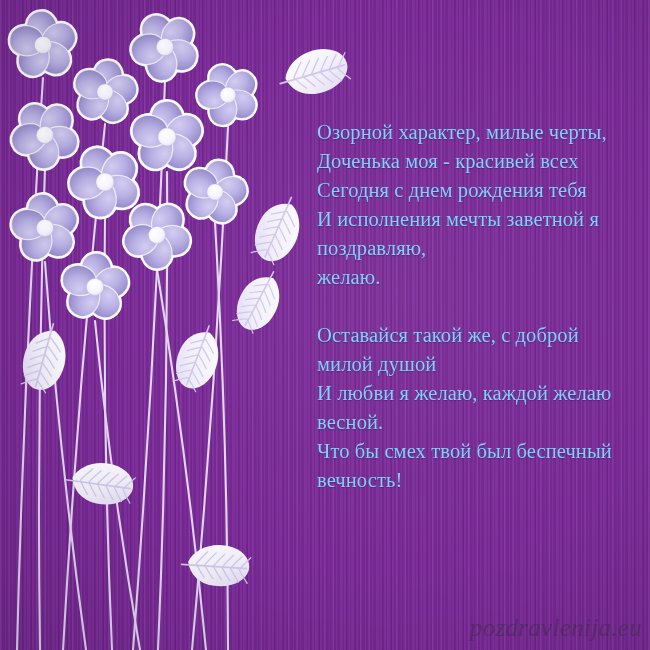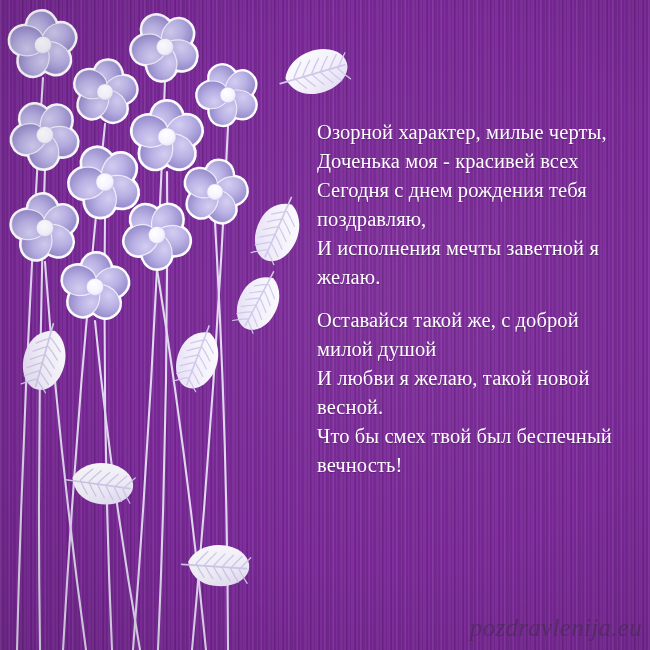--- a/index.html
+++ b/index.html
@@ -42,28 +42,28 @@
   }
   
   #art{position:absolute;inset:0;}
   #art svg{display:block;width:650px;height:650px;}
 
   
   #verse{
     position:absolute;
     left:317px; top:118px;
     width:318px;
-    color:#ffffff;
+    color:#7dd3fc;
     font-size:20.5px;
     line-height:29px;
     letter-spacing:0.1px;
     text-shadow:0 1px 1px rgba(40,0,60,0.30);
   }
   .stanza{margin:0 0 0 0;}
-  .stanza + .stanza{margin-top:14px;}
+  .stanza + .stanza{margin-top:29px;}
   .vline{display:block;white-space:pre-wrap;}
 
   
   #watermark{
     position:absolute;
     right:8px; bottom:8px;
     font-family:"Liberation Serif", serif;
     font-style:italic;
     font-size:25px;
     color:rgba(60,45,70,0.55);
@@ -392,28 +392,28 @@
     </svg>
   </div>
 
   <div id="vignette"></div>
 
   <div id="verse">
       <div class="stanza">
         <span class="vline">Озорной характер, милые черты,</span>
         <span class="vline">Доченька моя - красивей всех</span>
         <span class="vline">Сегодня с днем рождения тебя</span>
+        <span class="vline">И исполнения мечты заветной я</span>
         <span class="vline">поздравляю,</span>
-        <span class="vline">И исполнения мечты заветной я</span>
         <span class="vline">желаю.</span>
       </div>
       <div class="stanza">
         <span class="vline">Оставайся такой же, с доброй</span>
         <span class="vline">милой душой</span>
-        <span class="vline">И любви я желаю, такой новой</span>
+        <span class="vline">И любви я желаю, каждой желаю</span>
         <span class="vline">весной.</span>
         <span class="vline">Что бы смех твой был беспечный</span>
         <span class="vline">вечность!</span>
       </div>
     </div>
 
   <div id="watermark">pozdravlenija.eu</div>
 
 </div>
 

